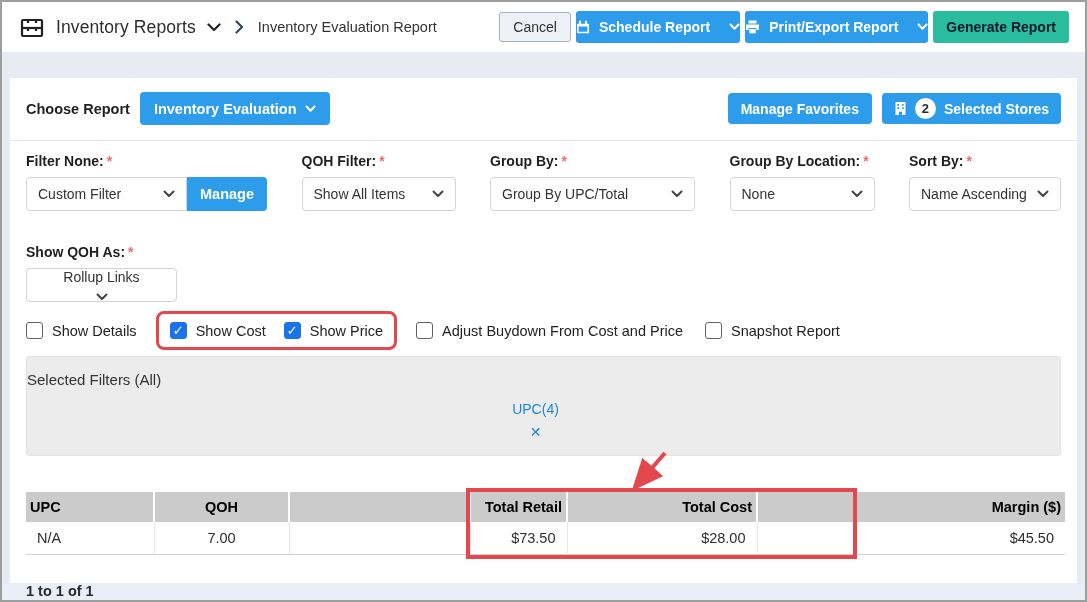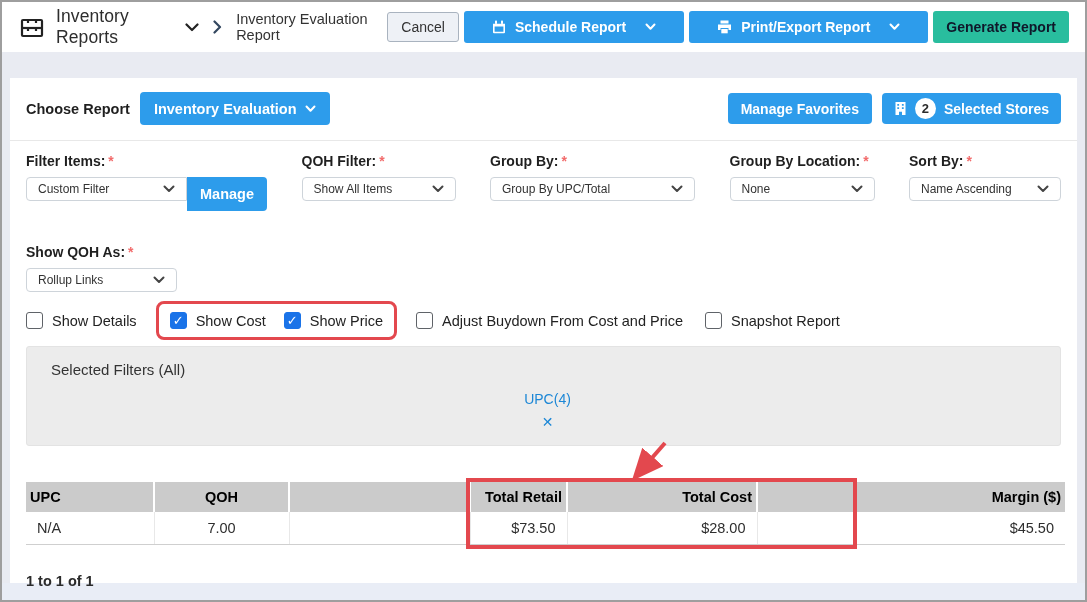--- a/index.html
+++ b/index.html
@@ -12,21 +12,21 @@
   .app-icon{display:inline-flex;margin-right:12px;color:#222;}
   .app-title{font-size:17.5px;color:#2d2d2d;letter-spacing:.1px;}
   .title-chev{margin-left:11px;display:inline-flex;color:#222;cursor:pointer;}
   .crumb-sep{margin:0 14px;display:inline-flex;color:#33475f;}
   .crumb{font-size:14.5px;color:#333;}
   .topbar-right{display:flex;align-items:center;gap:5px;}
   .btn{display:inline-flex;align-items:center;justify-content:center;border:none;border-radius:3px;
        font-family:inherit;font-size:14px;font-weight:600;cursor:pointer;white-space:nowrap;}
   .btn-cancel{height:30px;padding:0 13px;background:#eef1f6;border:1px solid #a9b3bf;color:#333;font-weight:400;}
   .btn-blue{background:var(--primary-blue,#2d9ceb);color:#fff;}
-  .btn-top{height:32px;padding:0 28px;gap:9px;}
+  .btn-top{height:32px;padding:0 0;gap:9px;}
   .btn-teal{background:var(--teal-green,#29bd9e);color:#0f172a;height:32px;padding:0 13px;}
   .btn .chev{display:inline-flex;margin-left:10px;}
   .ic{display:inline-flex;}
 
   
   .subbar{height:26px;background:#e9ebf2;}
   .card{background:#fff;margin:0 8px;height:505px;padding:14px 16px 0 16px;position:relative;}
   .bottom-strip{height:17px;background:#e9edf6;}
 
   
@@ -37,43 +37,43 @@
   .btn-fav{height:31px;padding:0 13px;border-radius:4px;}
   .btn-stores{height:31px;padding:0 12px;border-radius:4px;gap:8px;margin-left:10px;}
   .store-badge{width:21px;height:21px;border-radius:50%;background:#fff;color:#2b2b2b;font-size:13px;font-weight:bold;
                display:inline-flex;align-items:center;justify-content:center;}
   .divider{border:none;border-top:1px solid #e8e8e8;margin:15px -16px 0 -16px;}
 
   
   .filter-grid{display:flex;justify-content:space-between;margin-top:12px;}
   .flabel{font-size:14px;font-weight:bold;color:#1f1f1f;margin-bottom:8px;}
   .req{color:var(--required-red,#f26b6b);margin-left:3px;font-weight:bold;}
-  .select{height:24px;background:#fff;border:1px solid #ced4da;border-radius:4px;display:flex;align-items:center;
-          justify-content:space-between;padding:0 11px;font-size:12px;color:#333;cursor:pointer;}
+  .select{height:34px;background:#fff;border:1px solid #ced4da;border-radius:4px;display:flex;align-items:center;
+          justify-content:space-between;padding:0 11px;font-size:14px;color:#333;cursor:pointer;}
   .sel-chev{display:inline-flex;color:#444;}
   .combo{display:flex;}
   .combo .select{flex:1;border-radius:4px 0 0 4px;}
   .manage-btn{width:80px;height:34px;border-radius:0 4px 4px 0;font-size:14.5px;}
   .w1{width:241px;} .w2{width:154px;} .w3{width:205px;} .w4{width:145px;} .w5{width:152px;}
   .qoh-as{margin-top:33px;}
-  .qoh-as .select{width:151px;}
+  .qoh-as .select{width:151px;flex-direction:column;}
 
   
   .checkbox-row{display:flex;align-items:flex-end;gap:22px;margin-top:20px;}
   .cb{display:inline-flex;align-items:center;gap:9px;cursor:pointer;}
   .cb-label{font-size:14.5px;color:#222;}
   .box{width:17px;height:17px;border:1.5px solid #5f6368;border-radius:3px;background:#fff;flex:0 0 auto;
        display:inline-flex;align-items:center;justify-content:center;}
   .box.checked{background:var(--checkbox-blue,#1a73e8);border-color:var(--checkbox-blue,#1a73e8);}
   .box.checked::after{content:"✓";color:#fff;font-size:13px;font-weight:bold;line-height:1;}
   .red-ring{display:inline-flex;align-items:center;gap:18px;border:3px solid var(--annotation-red,#e3484e);
             border-radius:8px;padding:8px 11px;margin:-11px -3px;}
 
   
-  .sel-filters{margin-top:17px;background:#ececec;border:1px solid #e3e3e3;border-radius:3px;padding:14px 16px 15px 24px;}
+  .sel-filters{margin-top:17px;background:#ececec;border:1px solid #e3e3e3;border-radius:3px;padding:14px 16px 15px 0;}
   .sel-filters-title{font-size:15px;color:#333;}
   .chip-row{margin-top:13px;display:flex;align-items:center;gap:7px;flex-direction:column;}
   .chip-link{font-size:14px;color:var(--link-blue,#1c87d6);cursor:pointer;}
   .chip-x{font-size:14px;font-weight:bold;color:var(--link-blue,#1c87d6);cursor:pointer;}
 
   
   .table-wrap{position:relative;margin-top:36px;}
   table{border-collapse:collapse;table-layout:fixed;width:1039px;font-size:14.5px;color:#2e2e2e;}
   thead th{background:var(--table-header-gray,#cbcbcb);font-weight:bold;color:#000000;height:30px;
            padding:0 4px;border-left:2px solid #fff;text-align:left;}
@@ -180,21 +180,21 @@
         </span>
         <span class="store-badge">2</span>
         <span>Selected Stores</span>
       </button>
     </div>
 
     <hr class="divider">
 
     <div class="filter-grid">
       <div class="w1">
-        <div class="flabel"><span>Filter Items:</span><span class="req">*</span></div>
+        <div class="flabel"><span>Filter None:</span><span class="req">*</span></div>
         <div class="combo">
           <div class="select">
             <span>Custom Filter</span>
             <span class="sel-chev">
                 <svg width="12" height="8" viewBox="0 0 12 8">
                   <path d="M1.5 1.5 L6 6 L10.5 1.5" fill="none" stroke="currentColor" stroke-width="2" stroke-linecap="round" stroke-linejoin="round"></path>
                 </svg>
               </span>
           </div>
           <button class="btn btn-blue manage-btn">Manage</button>

